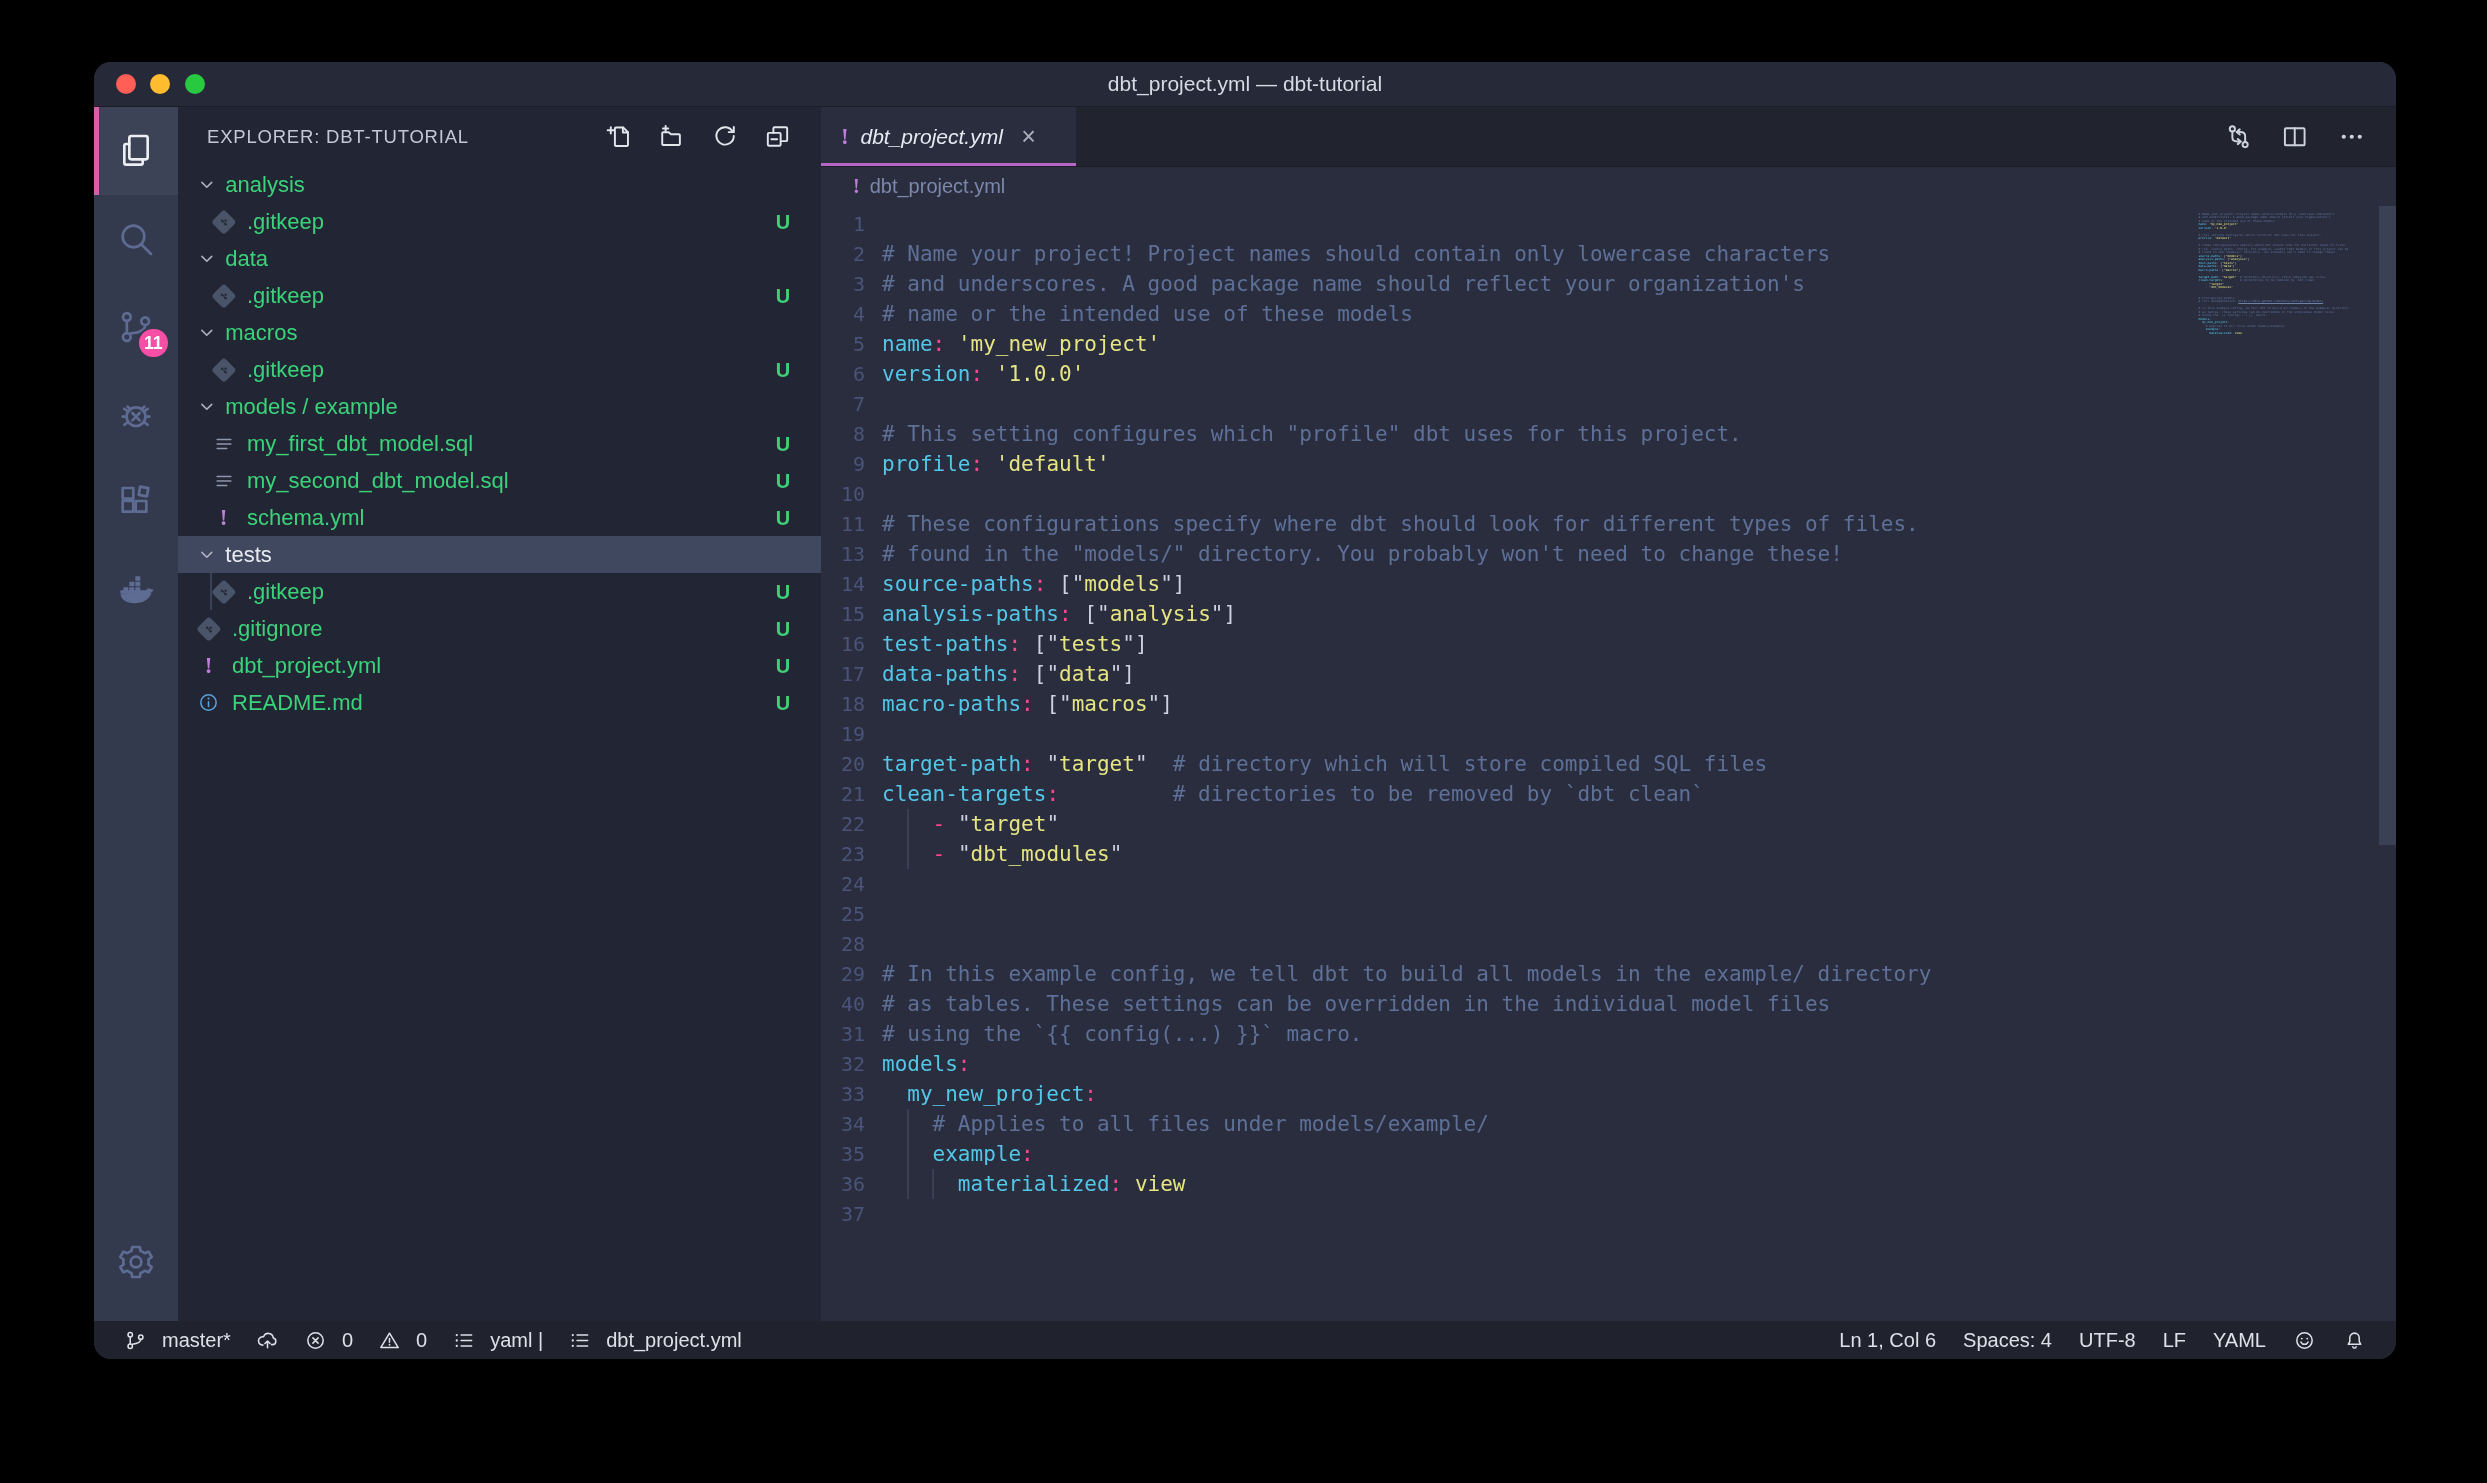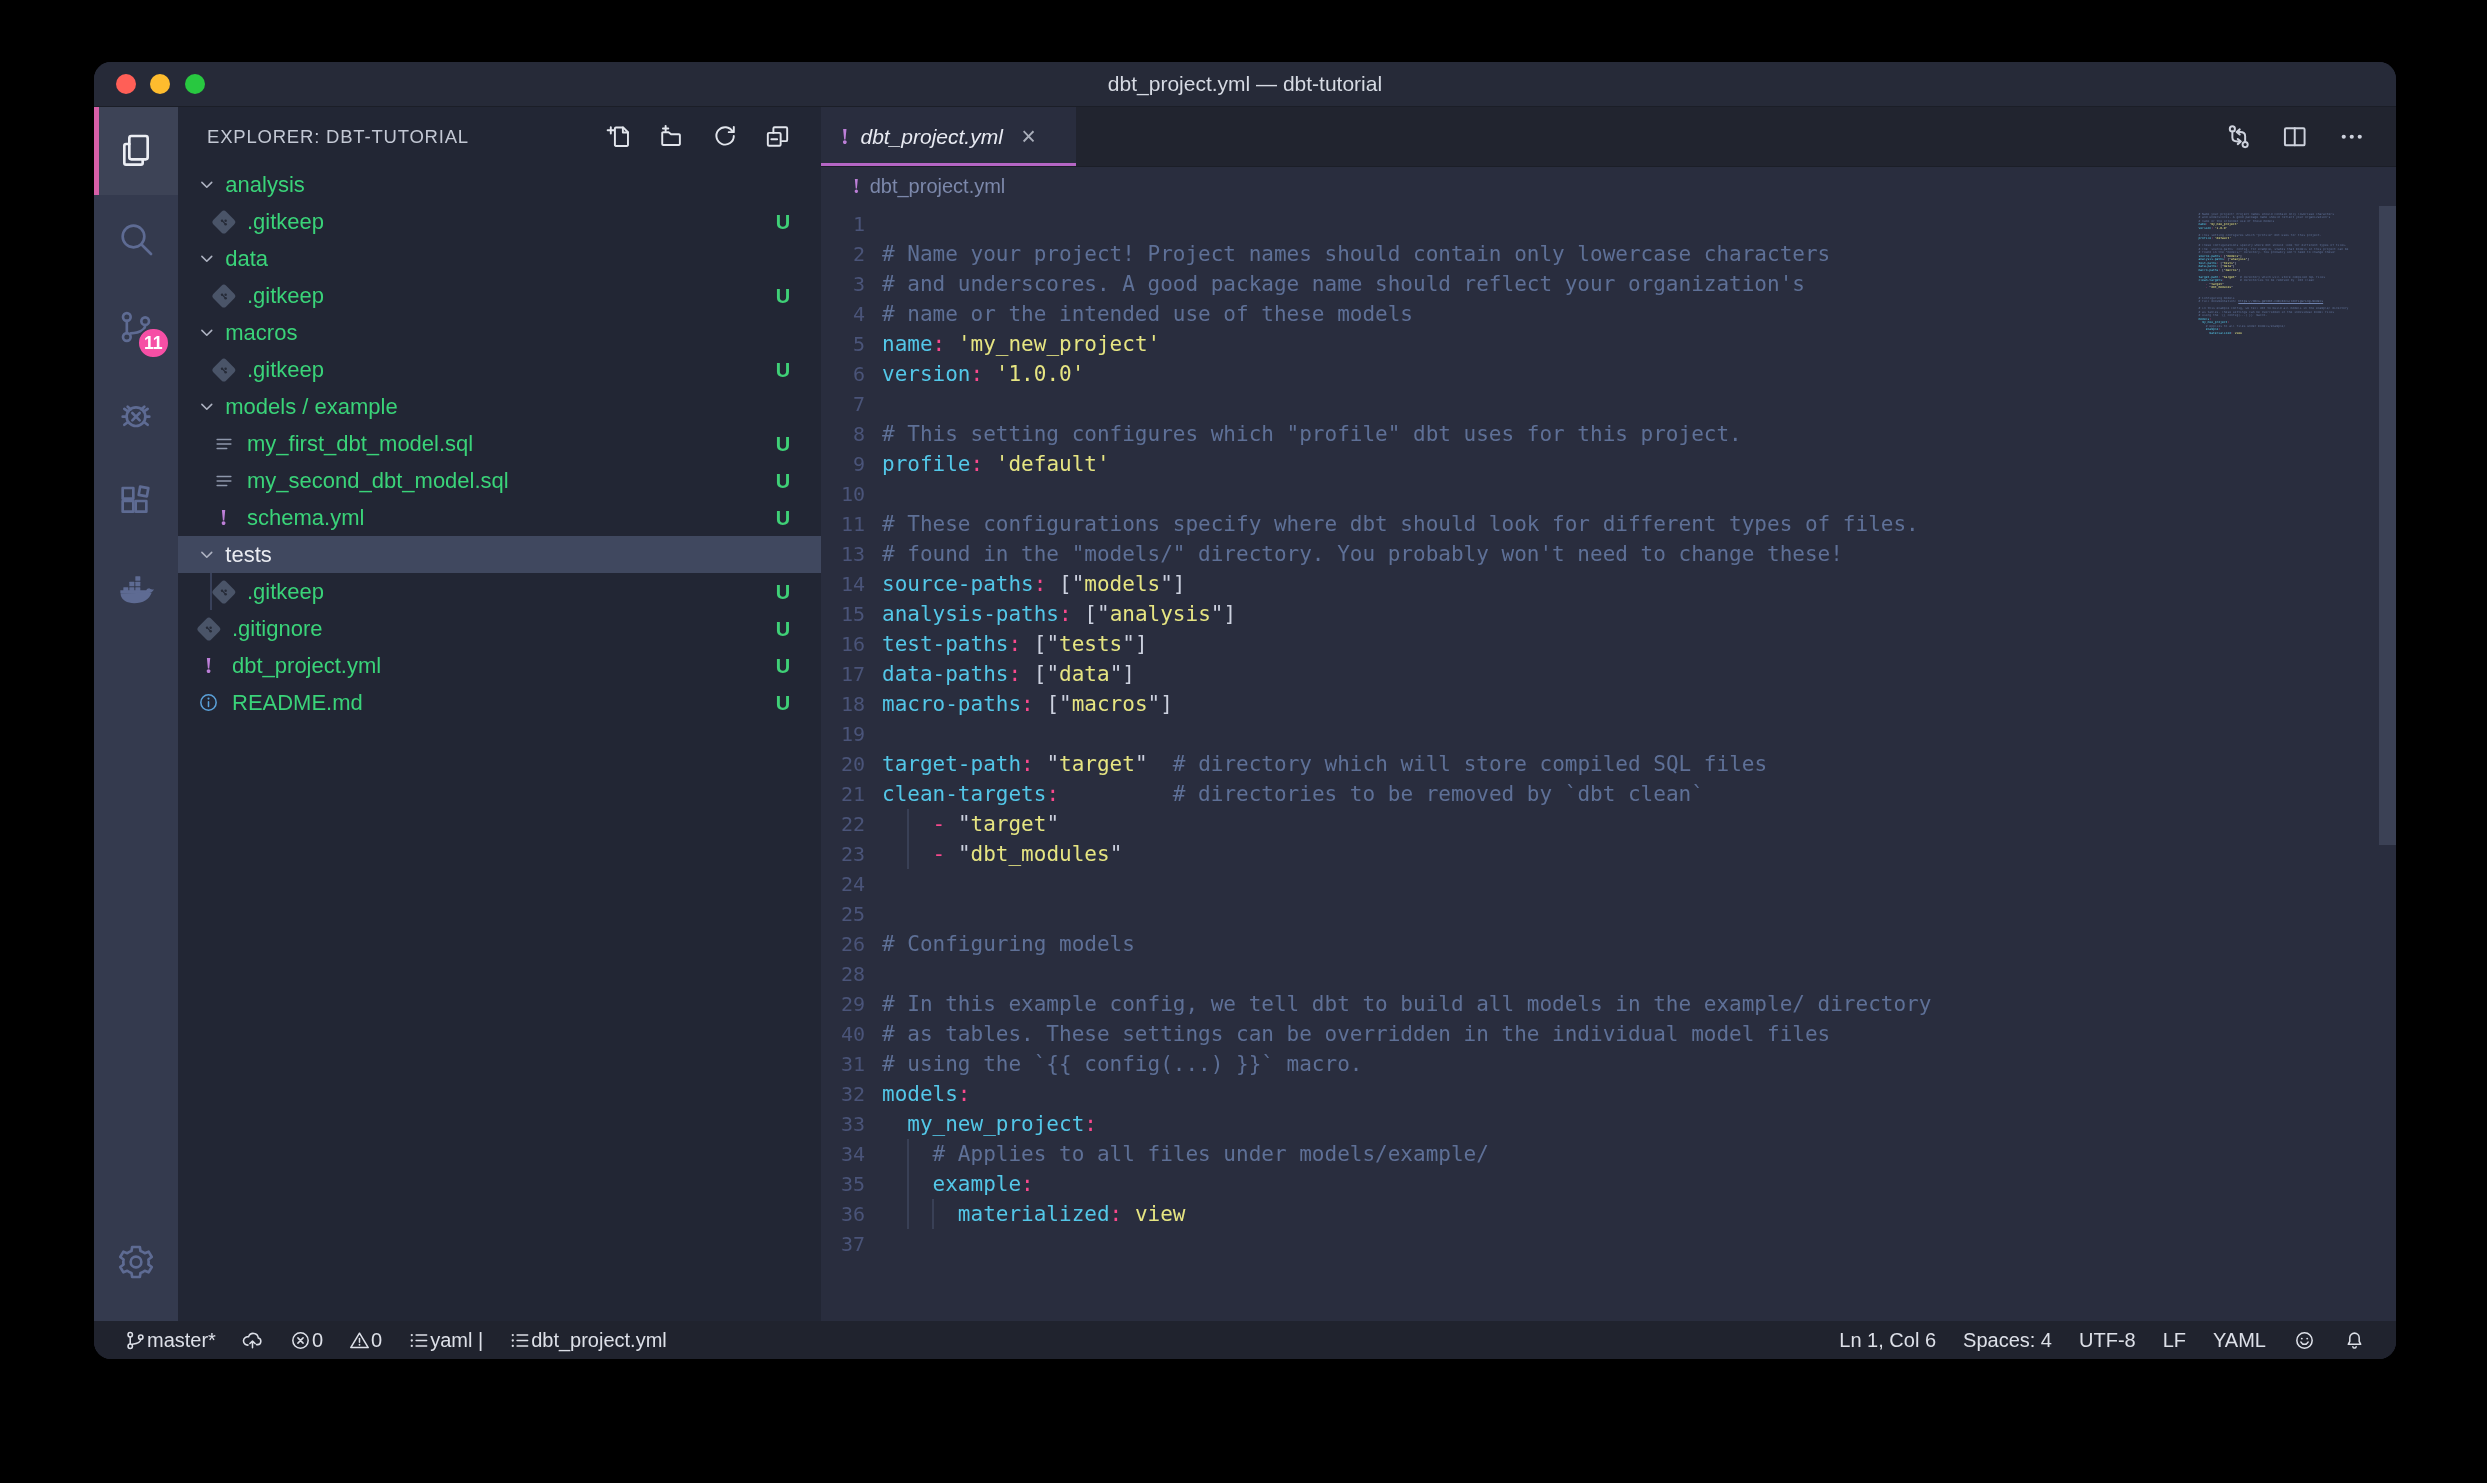--- a/index.html
+++ b/index.html
@@ -70,21 +70,21 @@
   .minimap{position:absolute;top:3.4px;right:18.5px;width:196px;font-family:"DejaVu Sans Mono",monospace;
     font-size:3px;line-height:3.5px;white-space:pre;}
   .mline{height:3.5px;overflow:hidden;}
   .scrollbar{position:absolute;top:0;right:0;bottom:0;width:17px;}
   .thumb{position:absolute;top:0;left:0;width:17px;height:639px;background:rgba(125,138,170,.22);}
   
   .statusbar{height:38px;flex:0 0 auto;background:#20232e;display:flex;align-items:center;
     font-size:20px;color:#dde0e8;padding:0 30px;}
   .sb-left,.sb-right{display:flex;align-items:center;gap:25px;}
   .sb-right{margin-left:auto;gap:27px;}
-  .sb-item{display:flex;align-items:center;gap:0;white-space:nowrap;}
+  .sb-item{display:flex;align-items:center;gap:15px;white-space:nowrap;}
   .sb-item svg{width:23px;height:23px;}
 </style>
 </head>
 <body>
 
 <div class="window">
 
   <div class="titlebar">
     <div class="lights">
       <span class="light" style="background:#ff5f57"></span>
@@ -409,21 +409,20 @@
             <div class="line"><span class="ln">16</span><span class="lc"><span class="tok-key">test-paths</span><span class="tok-pun">:</span><span class="tok-txt"> </span><span class="tok-brk">["</span><span class="tok-str">tests</span><span class="tok-brk">"]</span></span></div>
             <div class="line"><span class="ln">17</span><span class="lc"><span class="tok-key">data-paths</span><span class="tok-pun">:</span><span class="tok-txt"> </span><span class="tok-brk">["</span><span class="tok-str">data</span><span class="tok-brk">"]</span></span></div>
             <div class="line"><span class="ln">18</span><span class="lc"><span class="tok-key">macro-paths</span><span class="tok-pun">:</span><span class="tok-txt"> </span><span class="tok-brk">["</span><span class="tok-str">macros</span><span class="tok-brk">"]</span></span></div>
             <div class="line"><span class="ln">19</span><span class="lc"></span></div>
             <div class="line"><span class="ln">20</span><span class="lc"><span class="tok-key">target-path</span><span class="tok-pun">:</span><span class="tok-txt"> </span><span class="tok-brk">"</span><span class="tok-str">target</span><span class="tok-brk">"</span><span class="tok-com">  # directory which will store compiled SQL files</span></span></div>
             <div class="line"><span class="ln">21</span><span class="lc"><span class="tok-key">clean-targets</span><span class="tok-pun">:</span><span class="tok-txt">         </span><span class="tok-com"># directories to be removed by `dbt clean`</span></span></div>
             <div class="line"><span class="ln">22</span><span class="lc"><span class="g" style="left: 42px;"></span><span class="tok-txt">    </span><span class="tok-pun">-</span><span class="tok-txt"> </span><span class="tok-brk">"</span><span class="tok-str">target</span><span class="tok-brk">"</span></span></div>
             <div class="line"><span class="ln">23</span><span class="lc"><span class="g" style="left: 42px;"></span><span class="tok-txt">    </span><span class="tok-pun">-</span><span class="tok-txt"> </span><span class="tok-brk">"</span><span class="tok-str">dbt_modules</span><span class="tok-brk">"</span></span></div>
             <div class="line"><span class="ln">24</span><span class="lc"></span></div>
             <div class="line"><span class="ln">25</span><span class="lc"></span></div>
-            <div class="line"><span class="ln">26</span><span class="lc"><span class="tok-com"># Configuring models</span></span></div>
             <div class="line"><span class="ln">28</span><span class="lc"></span></div>
             <div class="line"><span class="ln">29</span><span class="lc"><span class="tok-com"># In this example config, we tell dbt to build all models in the example/ directory</span></span></div>
             <div class="line"><span class="ln">40</span><span class="lc"><span class="tok-com"># as tables. These settings can be overridden in the individual model files</span></span></div>
             <div class="line"><span class="ln">31</span><span class="lc"><span class="tok-com"># using the `{{ config(...) }}` macro.</span></span></div>
             <div class="line"><span class="ln">32</span><span class="lc"><span class="tok-key">models</span><span class="tok-pun">:</span></span></div>
             <div class="line"><span class="ln">33</span><span class="lc"><span class="tok-txt">  </span><span class="tok-key">my_new_project</span><span class="tok-pun">:</span></span></div>
             <div class="line"><span class="ln">34</span><span class="lc"><span class="g" style="left: 42px;"></span><span class="tok-txt">    </span><span class="tok-com"># Applies to all files under models/example/</span></span></div>
             <div class="line"><span class="ln">35</span><span class="lc"><span class="g" style="left: 42px;"></span><span class="tok-txt">    </span><span class="tok-key">example</span><span class="tok-pun">:</span></span></div>
             <div class="line"><span class="ln">36</span><span class="lc"><span class="g" style="left: 42px;"></span><span class="g" style="left: 67px;"></span><span class="tok-txt">      </span><span class="tok-key">materialized</span><span class="tok-pun">:</span><span class="tok-txt"> </span><span class="tok-str">view</span></span></div>
             <div class="line"><span class="ln">37</span><span class="lc"></span></div>

